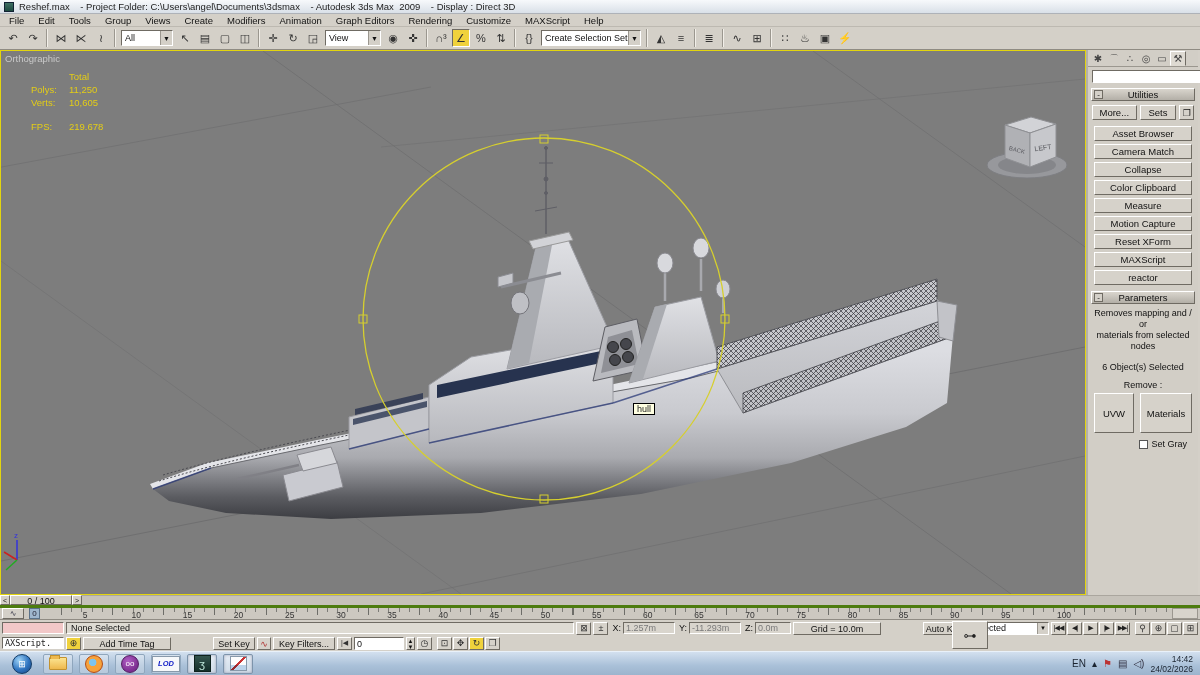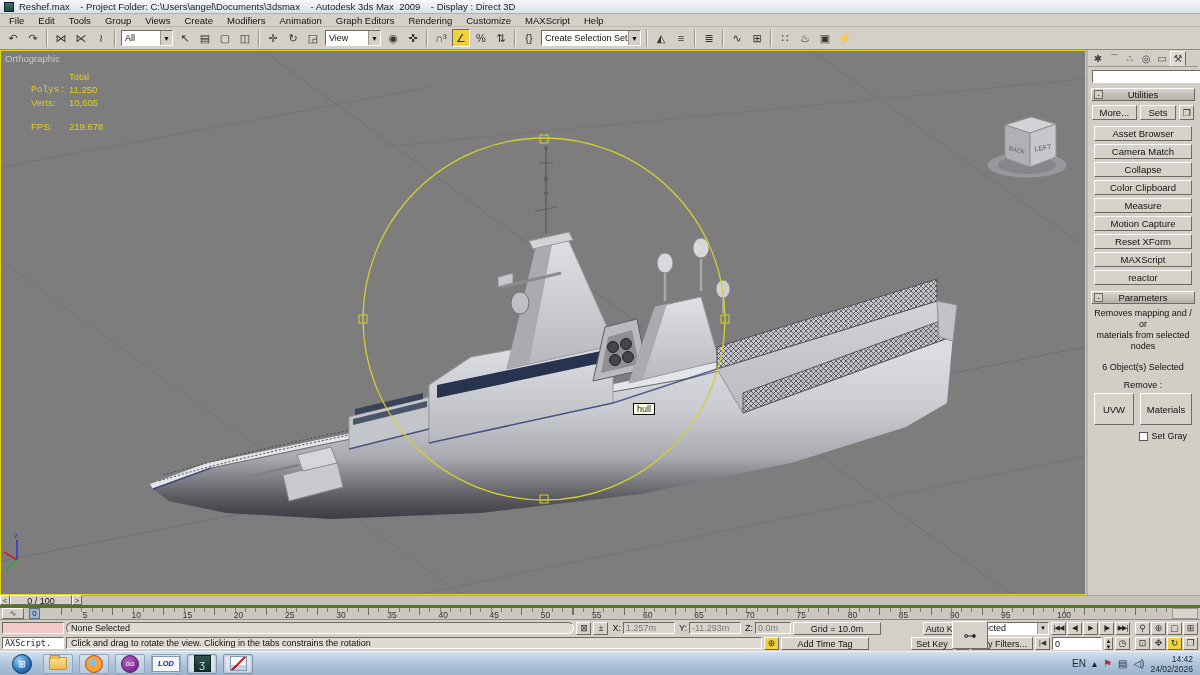--- a/index.html
+++ b/index.html
@@ -44,21 +44,21 @@
   #util-toprow { display:flex; gap:3px; padding:4px 4px 2px 4px; }
   #util-toprow .panel-btn.more { width:46px; }
   #util-toprow .panel-btn.sets { width:38px; }
   #util-toprow .panel-btn.cfg { width:15px; font-size:9px; }
   #util-buttons { display:flex; flex-direction:column; gap:3px; padding:4px 6px; }
   #params-body { padding:4px 3px; text-align:center; font-size:9px; color:#111; }
   #params-desc { line-height:11px; }
   #params-selected { margin:10px 0 8px 0; }
   #params-remove { margin:4px 0 3px 0; }
   #remove-btn-row { display:flex; justify-content:center; gap:6px; }
-  #remove-btn-row .panel-btn { height:32px; }
+  #remove-btn-row .panel-btn { height:40px; }
   #uvw-button { width:40px; }
   #materials-button { width:52px; }
   #setgray-row { display:flex; align-items:center; justify-content:flex-end; gap:3px; padding:6px 8px 0 0; }
   #setgray-box { width:9px; height:9px; background:#fff; border:1px solid #555; }
 
   
   #time-slider-row { height:13px; background:#ccc8c0; display:flex; align-items:stretch; border-bottom:3px solid #4d7c0f; }
   .ts-arrow { width:10px; background:#d4d0c8; border:1px solid; border-color:#fff #6f6b63 #6f6b63 #fff; font-size:7px; display:flex; align-items:center; justify-content:center; }
   #ts-handle { width:62px; background:#d4d0c8; border:1px solid; border-color:#fff #6f6b63 #6f6b63 #fff; text-align:center; font-size:9px; line-height:11px; }
   #ts-track { flex:1; background:#c6c2ba; border-top:1px solid #aaa69e; }
@@ -72,21 +72,21 @@
   #frame-marker { position:absolute; left:29px; top:0px; width:11px; height:11px; background:#9fb6cd; border:1px solid #5a7188; font-size:8px; text-align:center; color:#223; }
   #ruler-end { position:absolute; right:2px; top:0; width:26px; height:11px; background:#d8d4cc; border:1px solid #9b978f; }
 
   
   #status-bar { height:31px; background:#d4d0c8; position:relative; font-size:9px; }
   .sb-row { height:15px; display:flex; align-items:center; gap:2px; padding:1px 2px 0 2px; }
   .sunken { border:1px solid; border-color:#6f6b63 #fff #fff #6f6b63; }
   .raised { border:1px solid; border-color:#fff #6f6b63 #6f6b63 #fff; background:#d6d2ca; }
   #listener-pink { width:62px; height:12px; background:#f2c8c8; }
   #listener-white { width:62px; height:12px; background:#fff; font-family:"DejaVu Sans Mono", monospace; font-size:8.5px; padding-left:2px; color:#222; }
-  #status-field { flex:1; height:12px; background:#dedbd3; padding:0 4px; line-height:11px;border-radius:6px; }
+  #status-field { flex:1; height:12px; background:#dedbd3; padding:0 4px; line-height:11px; }
   #prompt-field { flex:1; height:12px; background:#dedbd3; padding:0 4px; line-height:11px; }
   .mini-btn { width:15px; height:13px; display:flex; align-items:center; justify-content:center; font-size:9px; color:#333; }
   .mini-btn.hlb { background:#f0d23c; }
   .coord-lbl { margin-left:2px; }
   .coord-field { width:52px; height:12px; background:#d9d5cd; color:#7a7a7a; padding:0 2px; line-height:11px; }
   .coord-field.z { width:36px; }
   .grid-box { width:88px; height:13px; text-align:center; line-height:12px; background:#d6d2ca; }
   #key-button { position:absolute; left:952px; top:1px; width:36px; height:28px; display:flex; align-items:center; justify-content:center; font-size:13px; color:#222; }
   .kspacer { width:38px; height:1px; }
   .anim-btn { width:42px; height:13px; text-align:center; line-height:12px; }
@@ -328,21 +328,21 @@
       <g stroke-width="1.5">
         <line x1="16" y1="509" x2="16" y2="489" stroke="#3333dd"></line>
         <line x1="16" y1="509" x2="3" y2="501" stroke="#cc2222"></line>
         <line x1="16" y1="509" x2="5" y2="519" stroke="#22aa22"></line>
         <text x="13" y="487" font-size="8" fill="#3333dd" stroke="none">z</text>
       </g>
     </svg>
 
     <div class="vp-label">Orthographic</div>
     <div class="vp-stats" style="left:68px;top:20px;">Total</div>
-    <div class="vp-stats" style="left:30px;top:33px;font-family:Liberation Mono, monospace;">Polys:</div>
+    <div class="vp-stats" style="left:30px;top:33px;">Polys:</div>
     <div class="vp-stats" style="left:68px;top:33px;">11,250</div>
     <div class="vp-stats" style="left:30px;top:46px;">Verts:</div>
     <div class="vp-stats" style="left:68px;top:46px;">10,605</div>
     <div class="vp-stats" style="left:30px;top:70px;">FPS:</div>
     <div class="vp-stats" style="left:68px;top:70px;">219.678</div>
     <div id="hull-tooltip">hull</div>
   </div>
 
   <div id="command-panel">
     <div id="panel-tabs">
@@ -466,21 +466,20 @@
       </span>
     <span id="nav-row1" style="display:flex;gap:1px;margin-left:3px;">
         <div class="mini-btn raised">⚲</div>
         <div class="mini-btn raised">⊕</div>
         <div class="mini-btn raised">▢</div>
         <div class="mini-btn raised">⊞</div>
       </span>
   </div>
   <div class="sb-row">
     <div id="listener-white" class="sunken">AXScript.</div>
-    <div id="prompt-field" class="sunken">Click and drag to rotate the view.  Clicking in the tabs constrains the rotation</div>
     <div class="mini-btn raised hlb">⊕</div>
     <div class="grid-box raised">Add Time Tag</div>
     <div class="kspacer"></div>
     <div class="anim-btn raised">Set Key</div>
     <div id="curve-toggle" class="raised">∿</div>
     <div id="keyfilters-button" class="raised">Key Filters...</div>
     <div class="mini-btn raised" style="font-size:7px;">|◀</div>
     <div id="frame-field" class="sunken">0</div>
     <div class="spin raised">▲<br>▼</div>
     <div class="mini-btn raised">◷</div>

